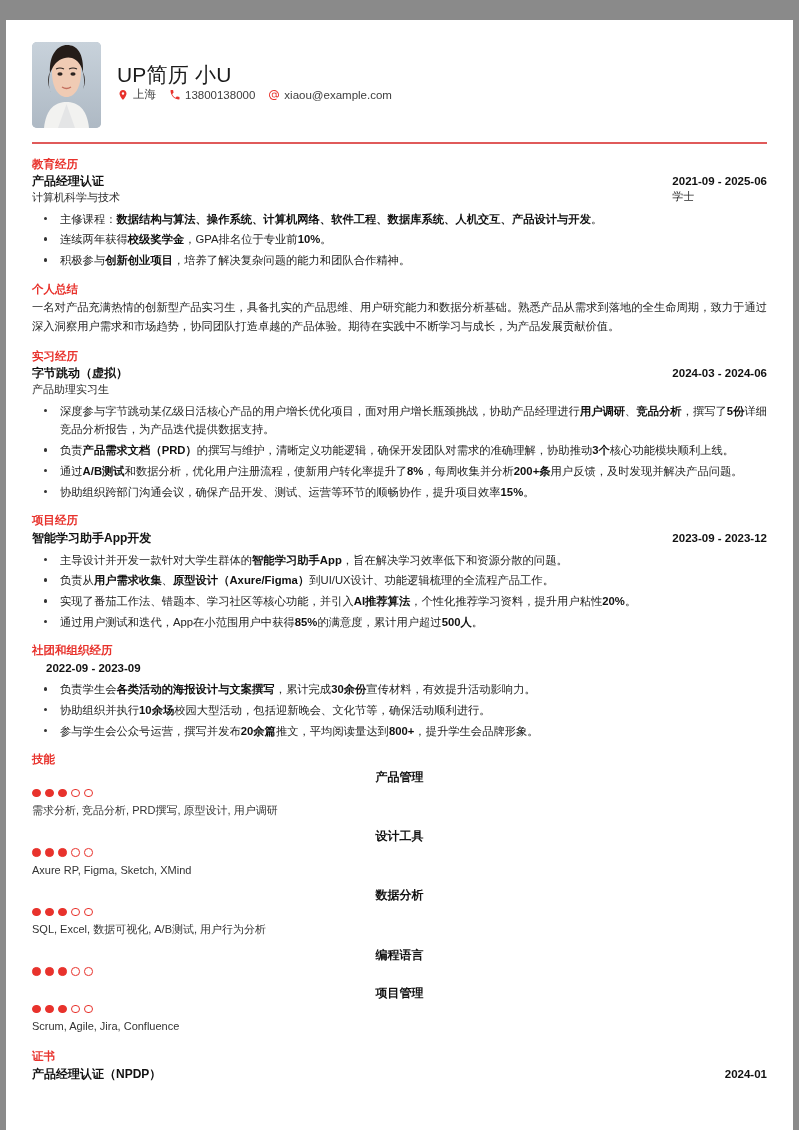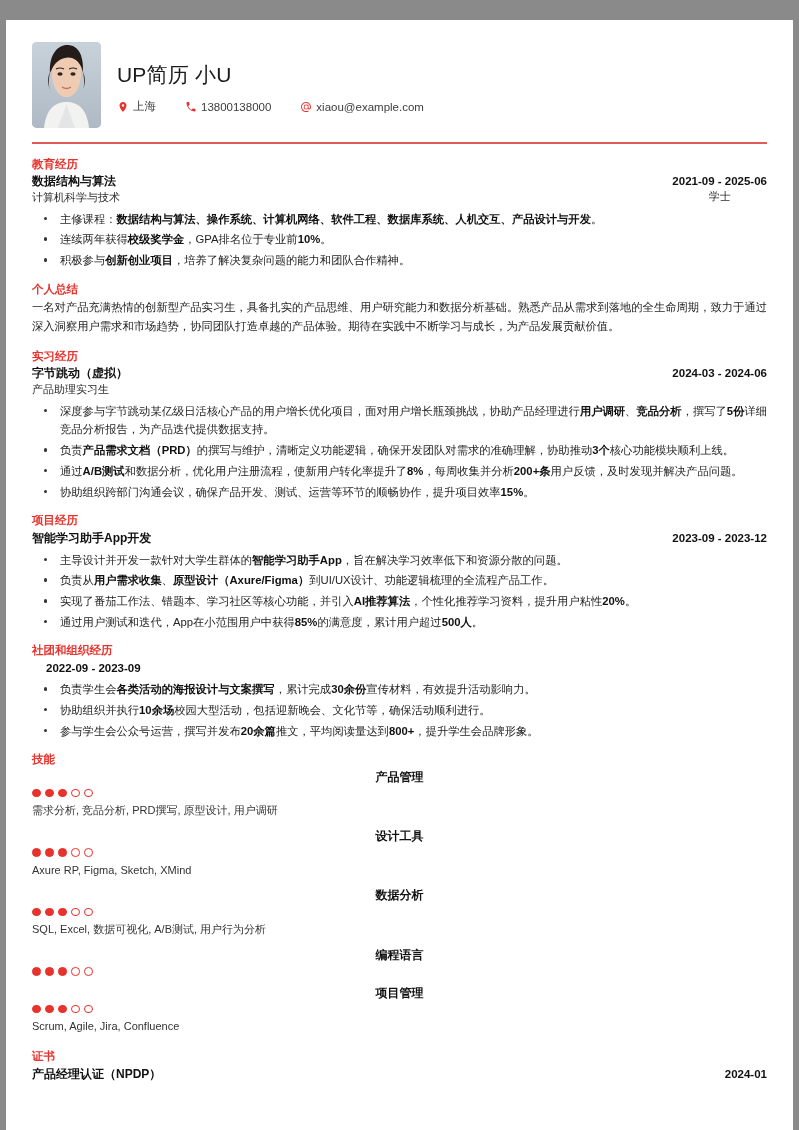--- a/index.html
+++ b/index.html
@@ -48,24 +48,23 @@
 
   .name {
     font-size: 21px;
     font-weight: 400;
     color: #1b1b1b;
     letter-spacing: 0.2px;
     line-height: 1.2;
   }
 
   .contacts {
-    margin-top: 12px;
     display: flex;
     align-items: center;
-    gap: 23px;
+    gap: 7px;
     font-size: 11.5px;
     color: #3c3c3c;
   }
   .contact-item {
     display: flex;
     align-items: center;
     gap: 4px;
     margin-right: 6px;
   }
   .c-icon { width: 12px; height: 12px; display: block; flex: 0 0 auto; }
@@ -86,21 +85,21 @@
     line-height: 1.35;
     margin-bottom: 1px;
   }
 
   .entry-head {
     display: flex;
     justify-content: space-between;
     align-items: flex-start;
   }
   .entry-left { flex: 1 1 auto; min-width: 0; }
-  .entry-right { text-align: center; flex: 0 0 auto; padding-left: 14px; }
+  .entry-right { text-align: left; flex: 0 0 auto; padding-left: 14px; }
 
   .org {
     font-size: 12px;
     font-weight: bold;
     color: #111;
     line-height: 1.42;
   }
   .role {
     font-size: 11px;
     color: #2b2b2b;
@@ -240,21 +239,21 @@
       </div>
     </div>
   </div>
 
   <div class="divider"></div>
 
   <div class="section">
     <div class="section-title">教育经历</div>
     <div class="entry-head">
       <div class="entry-left">
-        <div class="org">数据结构与算法</div>
+        <div class="org">产品经理认证</div>
         <div class="role">计算机科学与技术</div>
       </div>
       <div class="entry-right">
         <div class="date">2021-09 - 2025-06</div>
         <div class="sub-right">学士</div>
       </div>
     </div>
     <ul class="bullets">
         <li>主修课程：<b>数据结构与算法、操作系统、计算机网络、软件工程、数据库系统、人机交互、产品设计与开发</b>。</li>
         <li>连续两年获得<b>校级奖学金</b>，GPA排名位于专业前<b>10%</b>。</li>

